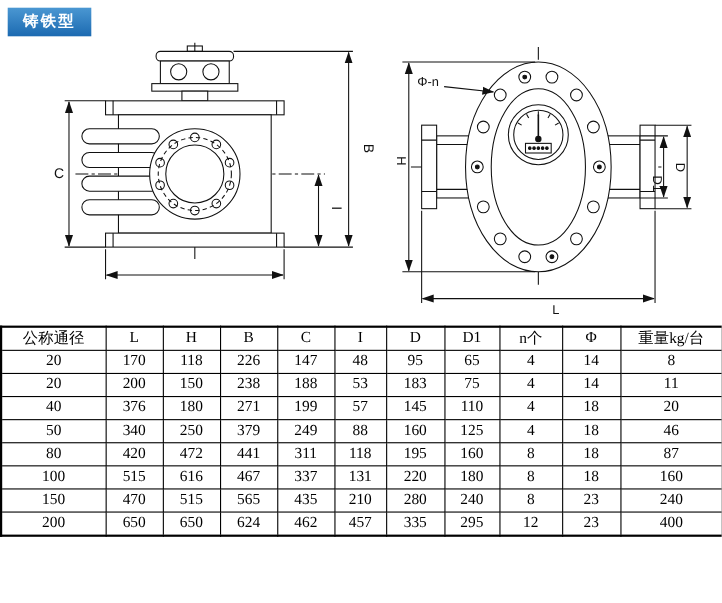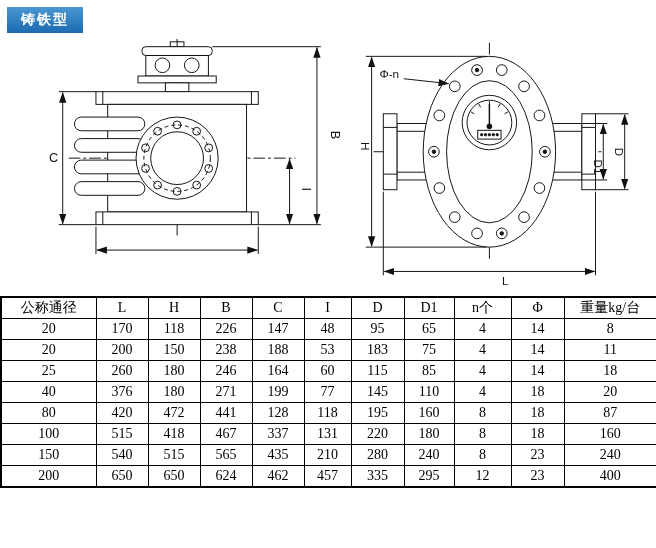--- a/index.html
+++ b/index.html
@@ -256,74 +256,74 @@
         <td>238</td>
         <td>188</td>
         <td>53</td>
         <td>183</td>
         <td>75</td>
         <td>4</td>
         <td>14</td>
         <td>11</td>
       </tr>
       <tr>
-        <td>25</td>
-        <td>260</td>
-        <td>180</td>
-        <td>246</td>
-        <td>164</td>
-        <td>60</td>
-        <td>115</td>
-        <td>85</td>
-        <td>4</td>
-        <td>14</td>
-        <td>18</td>
-      </tr>
-      <tr>
         <td>40</td>
         <td>376</td>
         <td>180</td>
         <td>271</td>
         <td>199</td>
-        <td>77</td>
+        <td>57</td>
         <td>145</td>
         <td>110</td>
         <td>4</td>
         <td>18</td>
         <td>20</td>
       </tr>
       <tr>
+        <td>50</td>
+        <td>340</td>
+        <td>250</td>
+        <td>379</td>
+        <td>249</td>
+        <td>88</td>
+        <td>160</td>
+        <td>125</td>
+        <td>4</td>
+        <td>18</td>
+        <td>46</td>
+      </tr>
+      <tr>
         <td>80</td>
         <td>420</td>
         <td>472</td>
         <td>441</td>
-        <td>128</td>
+        <td>311</td>
         <td>118</td>
         <td>195</td>
         <td>160</td>
         <td>8</td>
         <td>18</td>
         <td>87</td>
       </tr>
       <tr>
         <td>100</td>
         <td>515</td>
-        <td>418</td>
+        <td>616</td>
         <td>467</td>
         <td>337</td>
         <td>131</td>
         <td>220</td>
         <td>180</td>
         <td>8</td>
         <td>18</td>
         <td>160</td>
       </tr>
       <tr>
         <td>150</td>
-        <td>540</td>
+        <td>470</td>
         <td>515</td>
         <td>565</td>
         <td>435</td>
         <td>210</td>
         <td>280</td>
         <td>240</td>
         <td>8</td>
         <td>23</td>
         <td>240</td>
       </tr>

